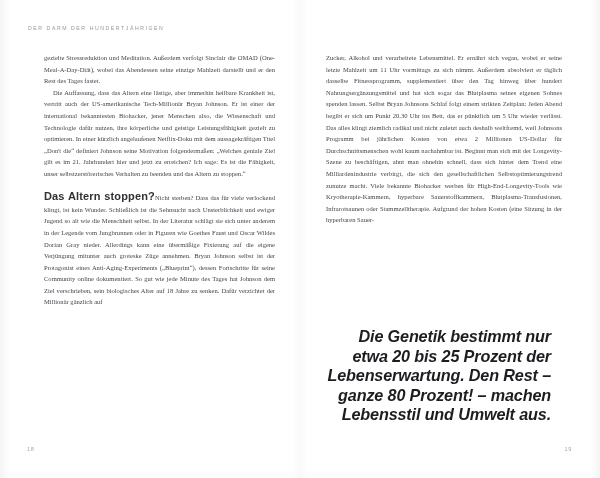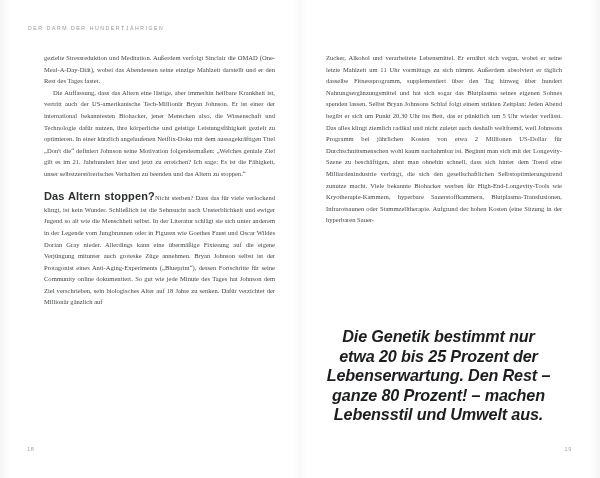--- a/index.html
+++ b/index.html
@@ -112,21 +112,21 @@
     left: 326px;
     top: 327px;
     width: 225px;
     font-family: "Liberation Sans", sans-serif;
     font-weight: bold;
     font-style: italic;
     font-size: 16.2px;
     line-height: 19.6px;
     letter-spacing: -0.15px;
     color: #1c1d20;
-    text-align: center;
+    text-align: right;
   }
 
   
   .folio {
     position: absolute;
     bottom: 26px;
     font-family: "Liberation Sans", sans-serif;
     font-size: 5.6px;
     letter-spacing: 0.6px;
     color: #a8a8a8;

